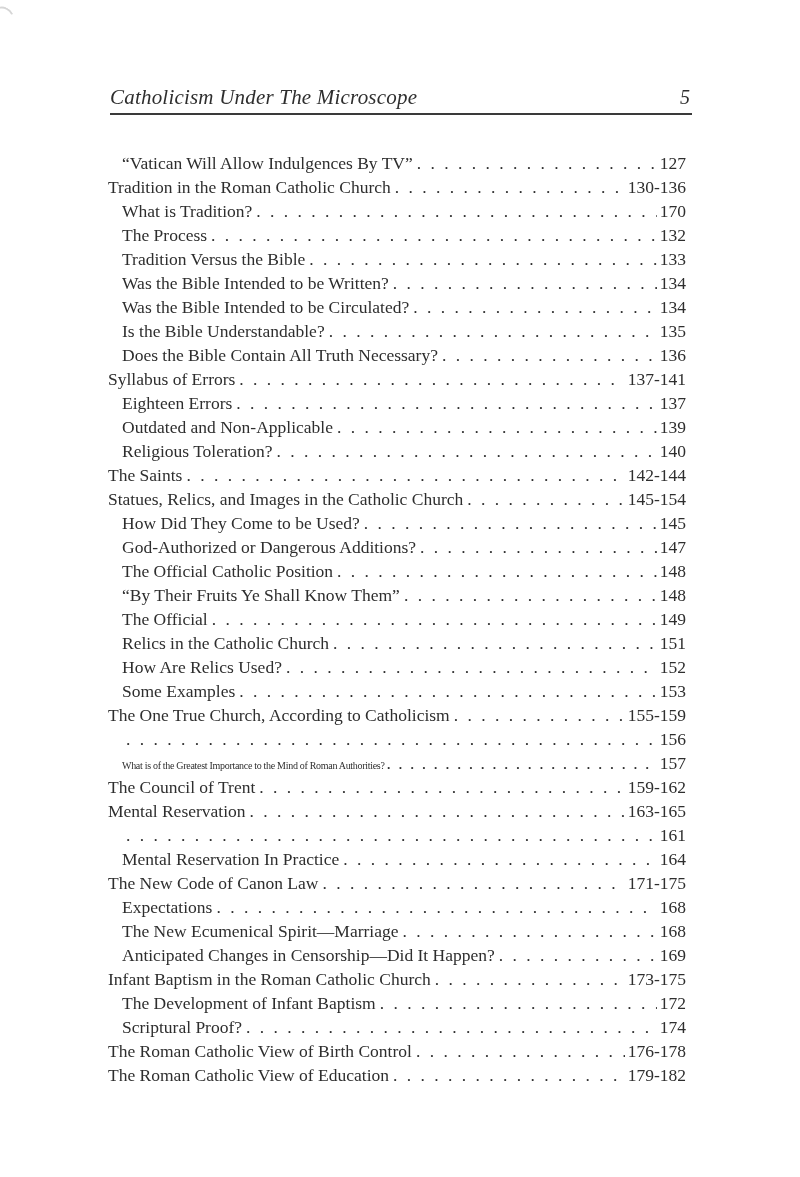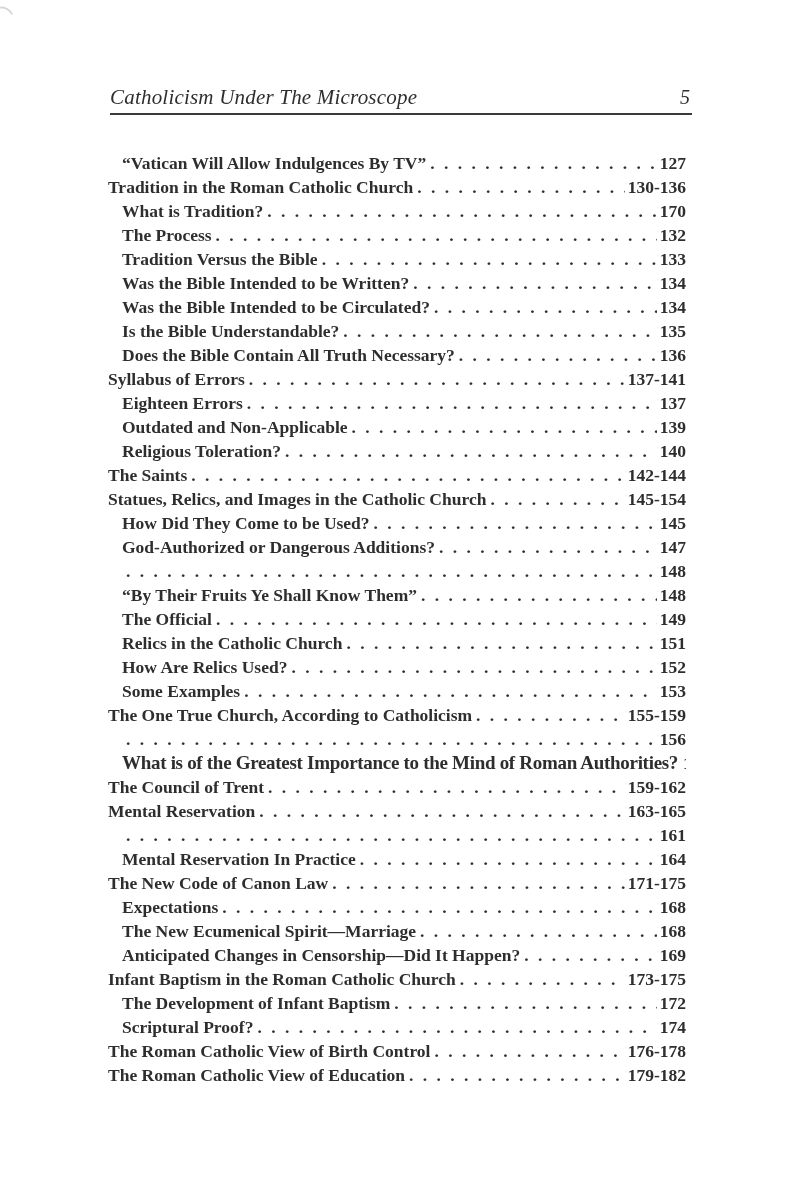--- a/index.html
+++ b/index.html
@@ -44,34 +44,33 @@
     left: 108px; top: 151px;
     width: 578px;
   }
   .toc-row {
     display: flex;
     align-items: baseline;
     height: 24px;
     line-height: 24px;
     font-size: 17.5px;
     overflow: hidden;
-    font-weight: bold;
   }
   .toc-row.sub { padding-left: 14px; }
   .toc-title { flex: 0 0 auto; white-space: nowrap; }
   .toc-leader {
     flex: 1 1 auto;
     overflow: hidden;
     white-space: nowrap;
     letter-spacing: 2.5px;
     padding-left: 4px;
     color: #2e2e2e;
   }
   .toc-page { flex: 0 0 auto; white-space: nowrap; padding-left: 3px; }
-  .toc-row.small .toc-title { font-size: 19px; letter-spacing: -0.3px; }
+  .toc-row.small .toc-title { font-size: 10px; letter-spacing: -0.3px; }
   .toc-row.small .toc-leader { padding-left: 2px; letter-spacing: 1.5px; }
 </style>
 </head>
 <body>
 
 <div class="scan-page">
 
   <div class="artifact"></div>
 
   <header class="running-head">
@@ -159,20 +158,21 @@
       <span class="toc-title">How Did They Come to be Used?</span>
       <span class="toc-leader" aria-hidden="true">.&nbsp;.&nbsp;.&nbsp;.&nbsp;.&nbsp;.&nbsp;.&nbsp;.&nbsp;.&nbsp;.&nbsp;.&nbsp;.&nbsp;.&nbsp;.&nbsp;.&nbsp;.&nbsp;.&nbsp;.&nbsp;.&nbsp;.&nbsp;.&nbsp;.&nbsp;.&nbsp;.&nbsp;.&nbsp;.&nbsp;.&nbsp;.&nbsp;.&nbsp;.&nbsp;.&nbsp;.&nbsp;.&nbsp;.&nbsp;.&nbsp;.&nbsp;.&nbsp;.&nbsp;.&nbsp;.&nbsp;.&nbsp;.&nbsp;.&nbsp;.&nbsp;.&nbsp;.&nbsp;.&nbsp;.&nbsp;.&nbsp;.&nbsp;.&nbsp;.&nbsp;.&nbsp;.&nbsp;.&nbsp;.&nbsp;.&nbsp;.&nbsp;.&nbsp;.&nbsp;.&nbsp;.&nbsp;.&nbsp;.&nbsp;.&nbsp;.&nbsp;.&nbsp;.&nbsp;.&nbsp;.&nbsp;.&nbsp;.&nbsp;.&nbsp;.&nbsp;.&nbsp;.&nbsp;.&nbsp;.&nbsp;.&nbsp;.&nbsp;.&nbsp;.&nbsp;.&nbsp;.&nbsp;.&nbsp;.&nbsp;.&nbsp;.&nbsp;.&nbsp;.&nbsp;.&nbsp;.&nbsp;.&nbsp;.&nbsp;.&nbsp;.&nbsp;.&nbsp;.&nbsp;.&nbsp;.&nbsp;.&nbsp;.&nbsp;.&nbsp;.&nbsp;.&nbsp;.&nbsp;.&nbsp;.&nbsp;.&nbsp;.&nbsp;.&nbsp;.&nbsp;.&nbsp;.&nbsp;.&nbsp;.&nbsp;.&nbsp;.&nbsp;.&nbsp;.&nbsp;</span>
       <span class="toc-page">145</span>
     </div>
       <div class="toc-row sub">
       <span class="toc-title">God-Authorized or Dangerous Additions?</span>
       <span class="toc-leader" aria-hidden="true">.&nbsp;.&nbsp;.&nbsp;.&nbsp;.&nbsp;.&nbsp;.&nbsp;.&nbsp;.&nbsp;.&nbsp;.&nbsp;.&nbsp;.&nbsp;.&nbsp;.&nbsp;.&nbsp;.&nbsp;.&nbsp;.&nbsp;.&nbsp;.&nbsp;.&nbsp;.&nbsp;.&nbsp;.&nbsp;.&nbsp;.&nbsp;.&nbsp;.&nbsp;.&nbsp;.&nbsp;.&nbsp;.&nbsp;.&nbsp;.&nbsp;.&nbsp;.&nbsp;.&nbsp;.&nbsp;.&nbsp;.&nbsp;.&nbsp;.&nbsp;.&nbsp;.&nbsp;.&nbsp;.&nbsp;.&nbsp;.&nbsp;.&nbsp;.&nbsp;.&nbsp;.&nbsp;.&nbsp;.&nbsp;.&nbsp;.&nbsp;.&nbsp;.&nbsp;.&nbsp;.&nbsp;.&nbsp;.&nbsp;.&nbsp;.&nbsp;.&nbsp;.&nbsp;.&nbsp;.&nbsp;.&nbsp;.&nbsp;.&nbsp;.&nbsp;.&nbsp;.&nbsp;.&nbsp;.&nbsp;.&nbsp;.&nbsp;.&nbsp;.&nbsp;.&nbsp;.&nbsp;.&nbsp;.&nbsp;.&nbsp;.&nbsp;.&nbsp;.&nbsp;.&nbsp;.&nbsp;.&nbsp;.&nbsp;.&nbsp;.&nbsp;.&nbsp;.&nbsp;.&nbsp;.&nbsp;.&nbsp;.&nbsp;.&nbsp;.&nbsp;.&nbsp;.&nbsp;.&nbsp;.&nbsp;.&nbsp;.&nbsp;.&nbsp;.&nbsp;.&nbsp;.&nbsp;.&nbsp;.&nbsp;.&nbsp;.&nbsp;.&nbsp;.&nbsp;.&nbsp;</span>
       <span class="toc-page">147</span>
     </div>
       <div class="toc-row sub">
+      <span class="toc-title">The Official Catholic Position</span>
       <span class="toc-leader" aria-hidden="true">.&nbsp;.&nbsp;.&nbsp;.&nbsp;.&nbsp;.&nbsp;.&nbsp;.&nbsp;.&nbsp;.&nbsp;.&nbsp;.&nbsp;.&nbsp;.&nbsp;.&nbsp;.&nbsp;.&nbsp;.&nbsp;.&nbsp;.&nbsp;.&nbsp;.&nbsp;.&nbsp;.&nbsp;.&nbsp;.&nbsp;.&nbsp;.&nbsp;.&nbsp;.&nbsp;.&nbsp;.&nbsp;.&nbsp;.&nbsp;.&nbsp;.&nbsp;.&nbsp;.&nbsp;.&nbsp;.&nbsp;.&nbsp;.&nbsp;.&nbsp;.&nbsp;.&nbsp;.&nbsp;.&nbsp;.&nbsp;.&nbsp;.&nbsp;.&nbsp;.&nbsp;.&nbsp;.&nbsp;.&nbsp;.&nbsp;.&nbsp;.&nbsp;.&nbsp;.&nbsp;.&nbsp;.&nbsp;.&nbsp;.&nbsp;.&nbsp;.&nbsp;.&nbsp;.&nbsp;.&nbsp;.&nbsp;.&nbsp;.&nbsp;.&nbsp;.&nbsp;.&nbsp;.&nbsp;.&nbsp;.&nbsp;.&nbsp;.&nbsp;.&nbsp;.&nbsp;.&nbsp;.&nbsp;.&nbsp;.&nbsp;.&nbsp;.&nbsp;.&nbsp;.&nbsp;.&nbsp;.&nbsp;.&nbsp;.&nbsp;.&nbsp;.&nbsp;.&nbsp;.&nbsp;.&nbsp;.&nbsp;.&nbsp;.&nbsp;.&nbsp;.&nbsp;.&nbsp;.&nbsp;.&nbsp;.&nbsp;.&nbsp;.&nbsp;.&nbsp;.&nbsp;.&nbsp;.&nbsp;.&nbsp;.&nbsp;.&nbsp;.&nbsp;.&nbsp;.&nbsp;</span>
       <span class="toc-page">148</span>
     </div>
       <div class="toc-row sub">
       <span class="toc-title">“By Their Fruits Ye Shall Know Them”</span>
       <span class="toc-leader" aria-hidden="true">.&nbsp;.&nbsp;.&nbsp;.&nbsp;.&nbsp;.&nbsp;.&nbsp;.&nbsp;.&nbsp;.&nbsp;.&nbsp;.&nbsp;.&nbsp;.&nbsp;.&nbsp;.&nbsp;.&nbsp;.&nbsp;.&nbsp;.&nbsp;.&nbsp;.&nbsp;.&nbsp;.&nbsp;.&nbsp;.&nbsp;.&nbsp;.&nbsp;.&nbsp;.&nbsp;.&nbsp;.&nbsp;.&nbsp;.&nbsp;.&nbsp;.&nbsp;.&nbsp;.&nbsp;.&nbsp;.&nbsp;.&nbsp;.&nbsp;.&nbsp;.&nbsp;.&nbsp;.&nbsp;.&nbsp;.&nbsp;.&nbsp;.&nbsp;.&nbsp;.&nbsp;.&nbsp;.&nbsp;.&nbsp;.&nbsp;.&nbsp;.&nbsp;.&nbsp;.&nbsp;.&nbsp;.&nbsp;.&nbsp;.&nbsp;.&nbsp;.&nbsp;.&nbsp;.&nbsp;.&nbsp;.&nbsp;.&nbsp;.&nbsp;.&nbsp;.&nbsp;.&nbsp;.&nbsp;.&nbsp;.&nbsp;.&nbsp;.&nbsp;.&nbsp;.&nbsp;.&nbsp;.&nbsp;.&nbsp;.&nbsp;.&nbsp;.&nbsp;.&nbsp;.&nbsp;.&nbsp;.&nbsp;.&nbsp;.&nbsp;.&nbsp;.&nbsp;.&nbsp;.&nbsp;.&nbsp;.&nbsp;.&nbsp;.&nbsp;.&nbsp;.&nbsp;.&nbsp;.&nbsp;.&nbsp;.&nbsp;.&nbsp;.&nbsp;.&nbsp;.&nbsp;.&nbsp;.&nbsp;.&nbsp;.&nbsp;.&nbsp;.&nbsp;.&nbsp;.&nbsp;</span>
       <span class="toc-page">148</span>
     </div>
       <div class="toc-row sub">
       <span class="toc-title">The Official</span>

